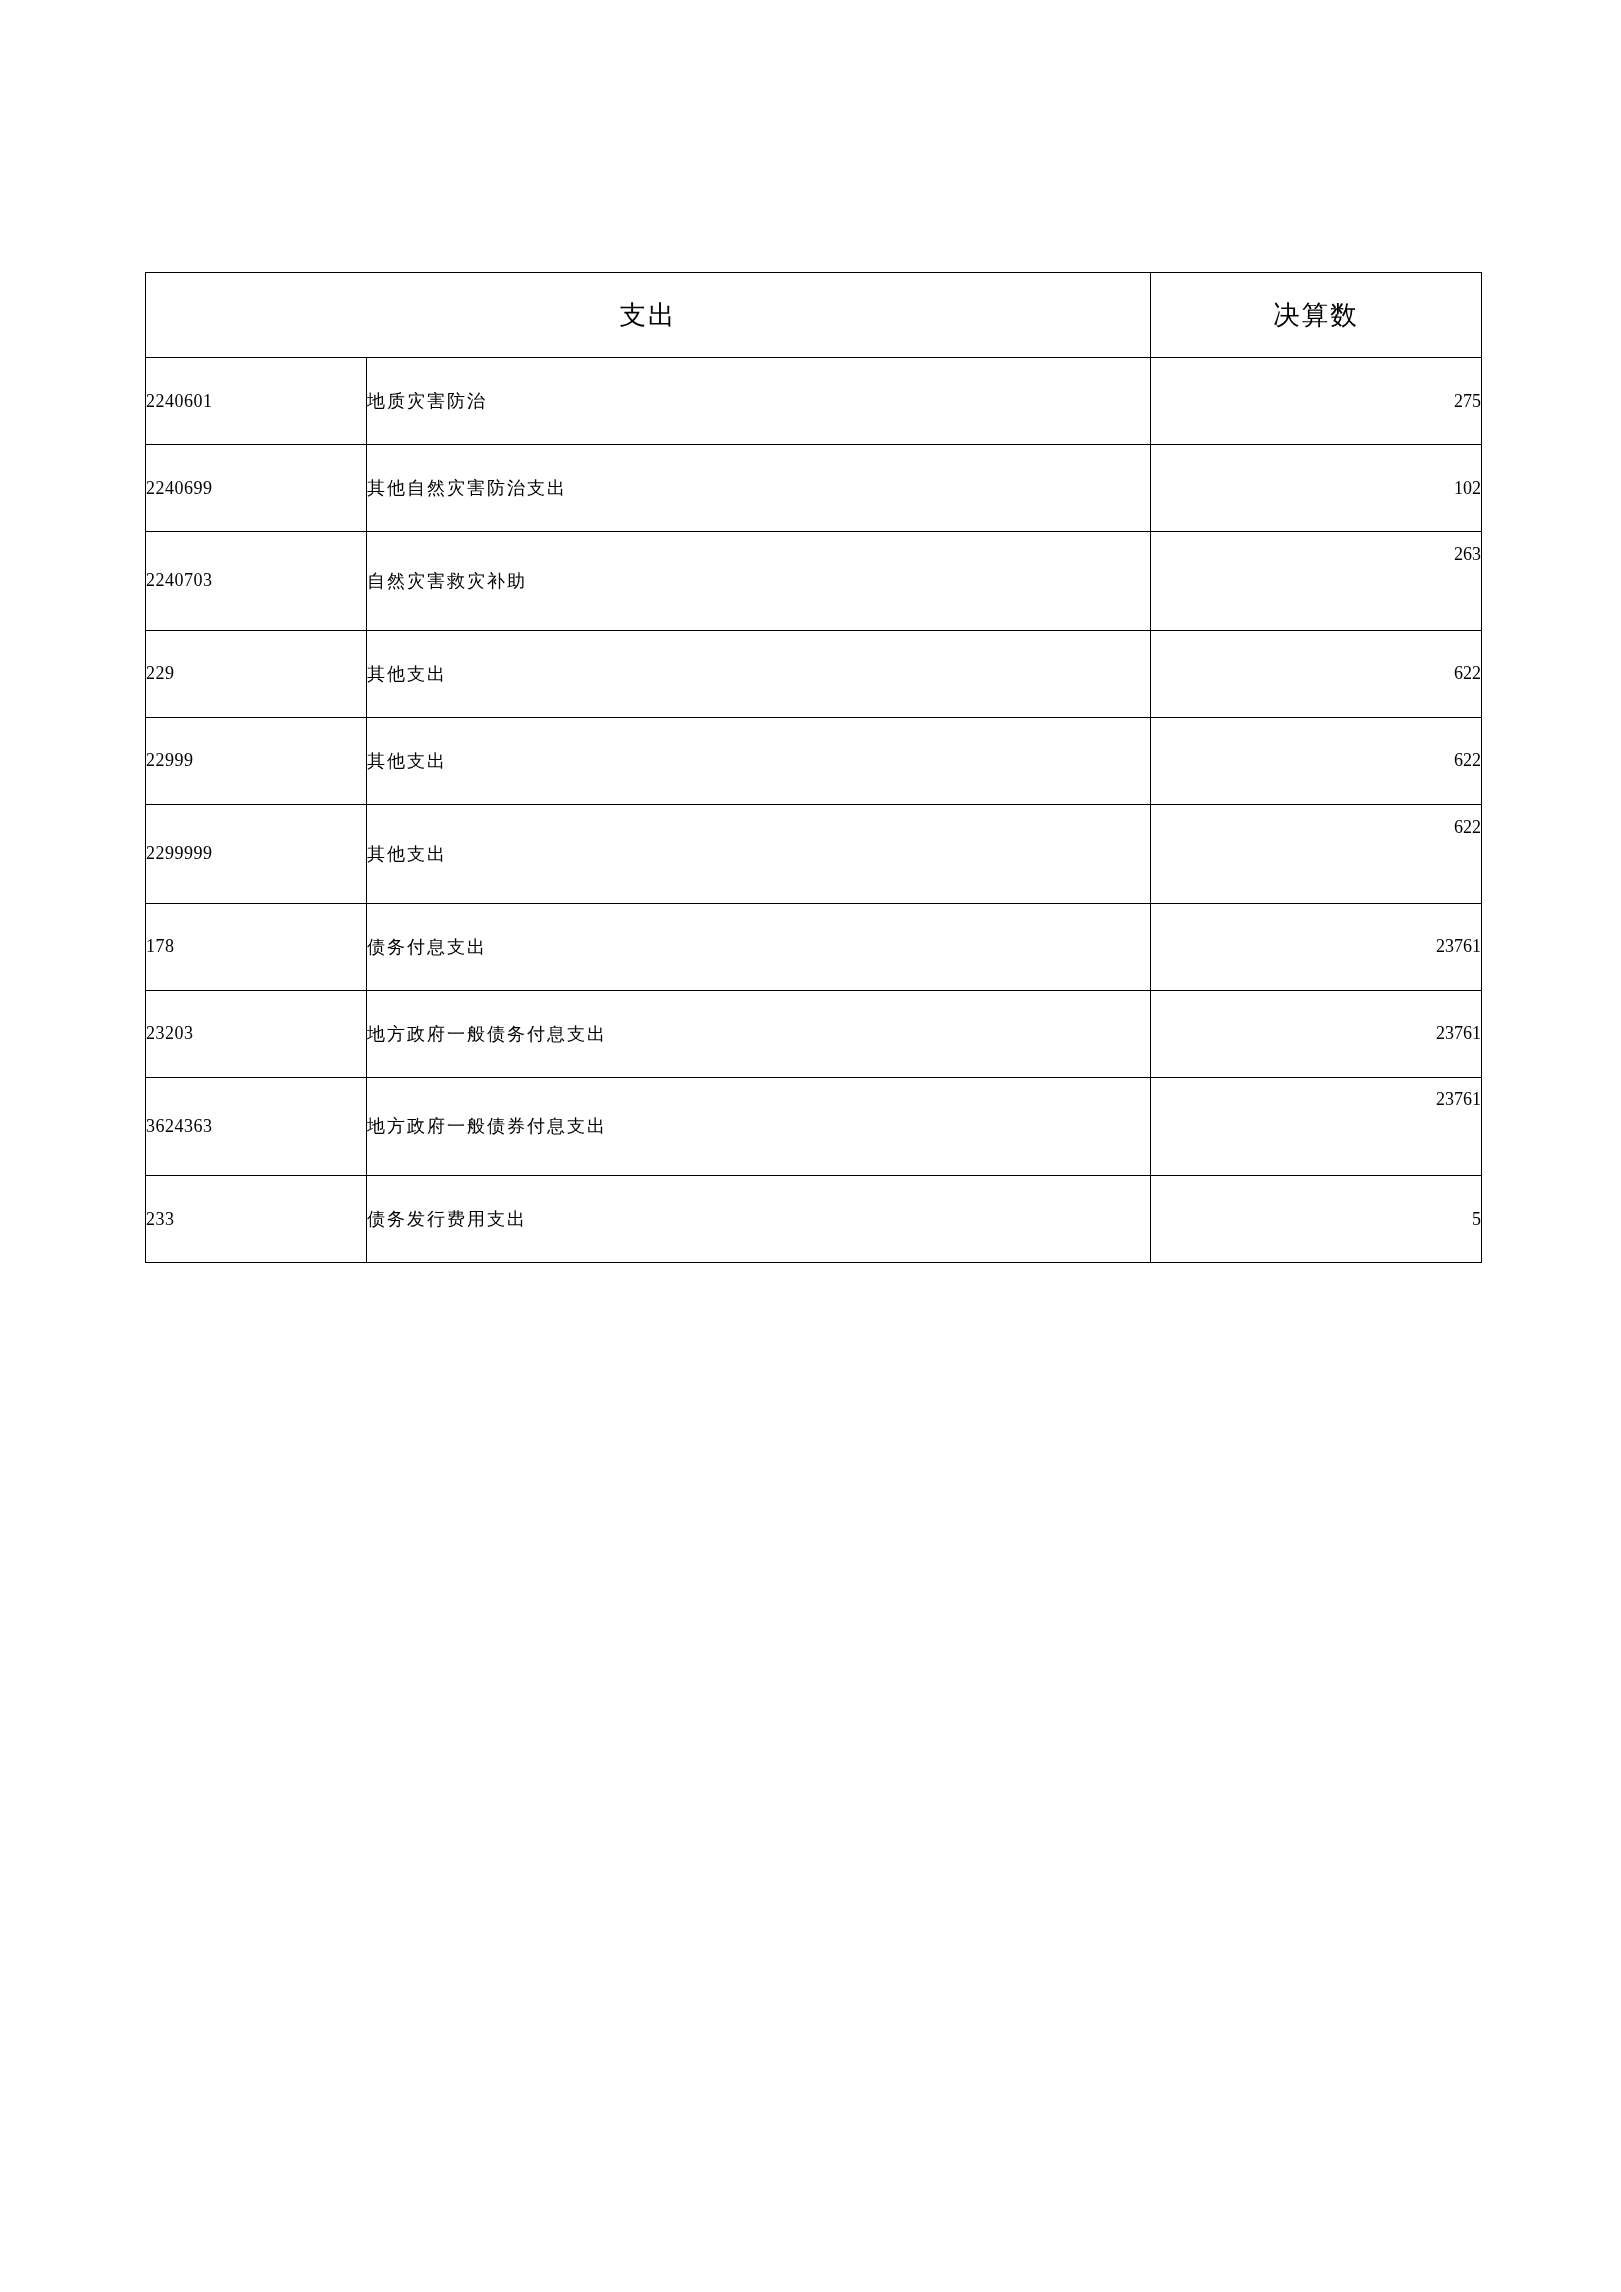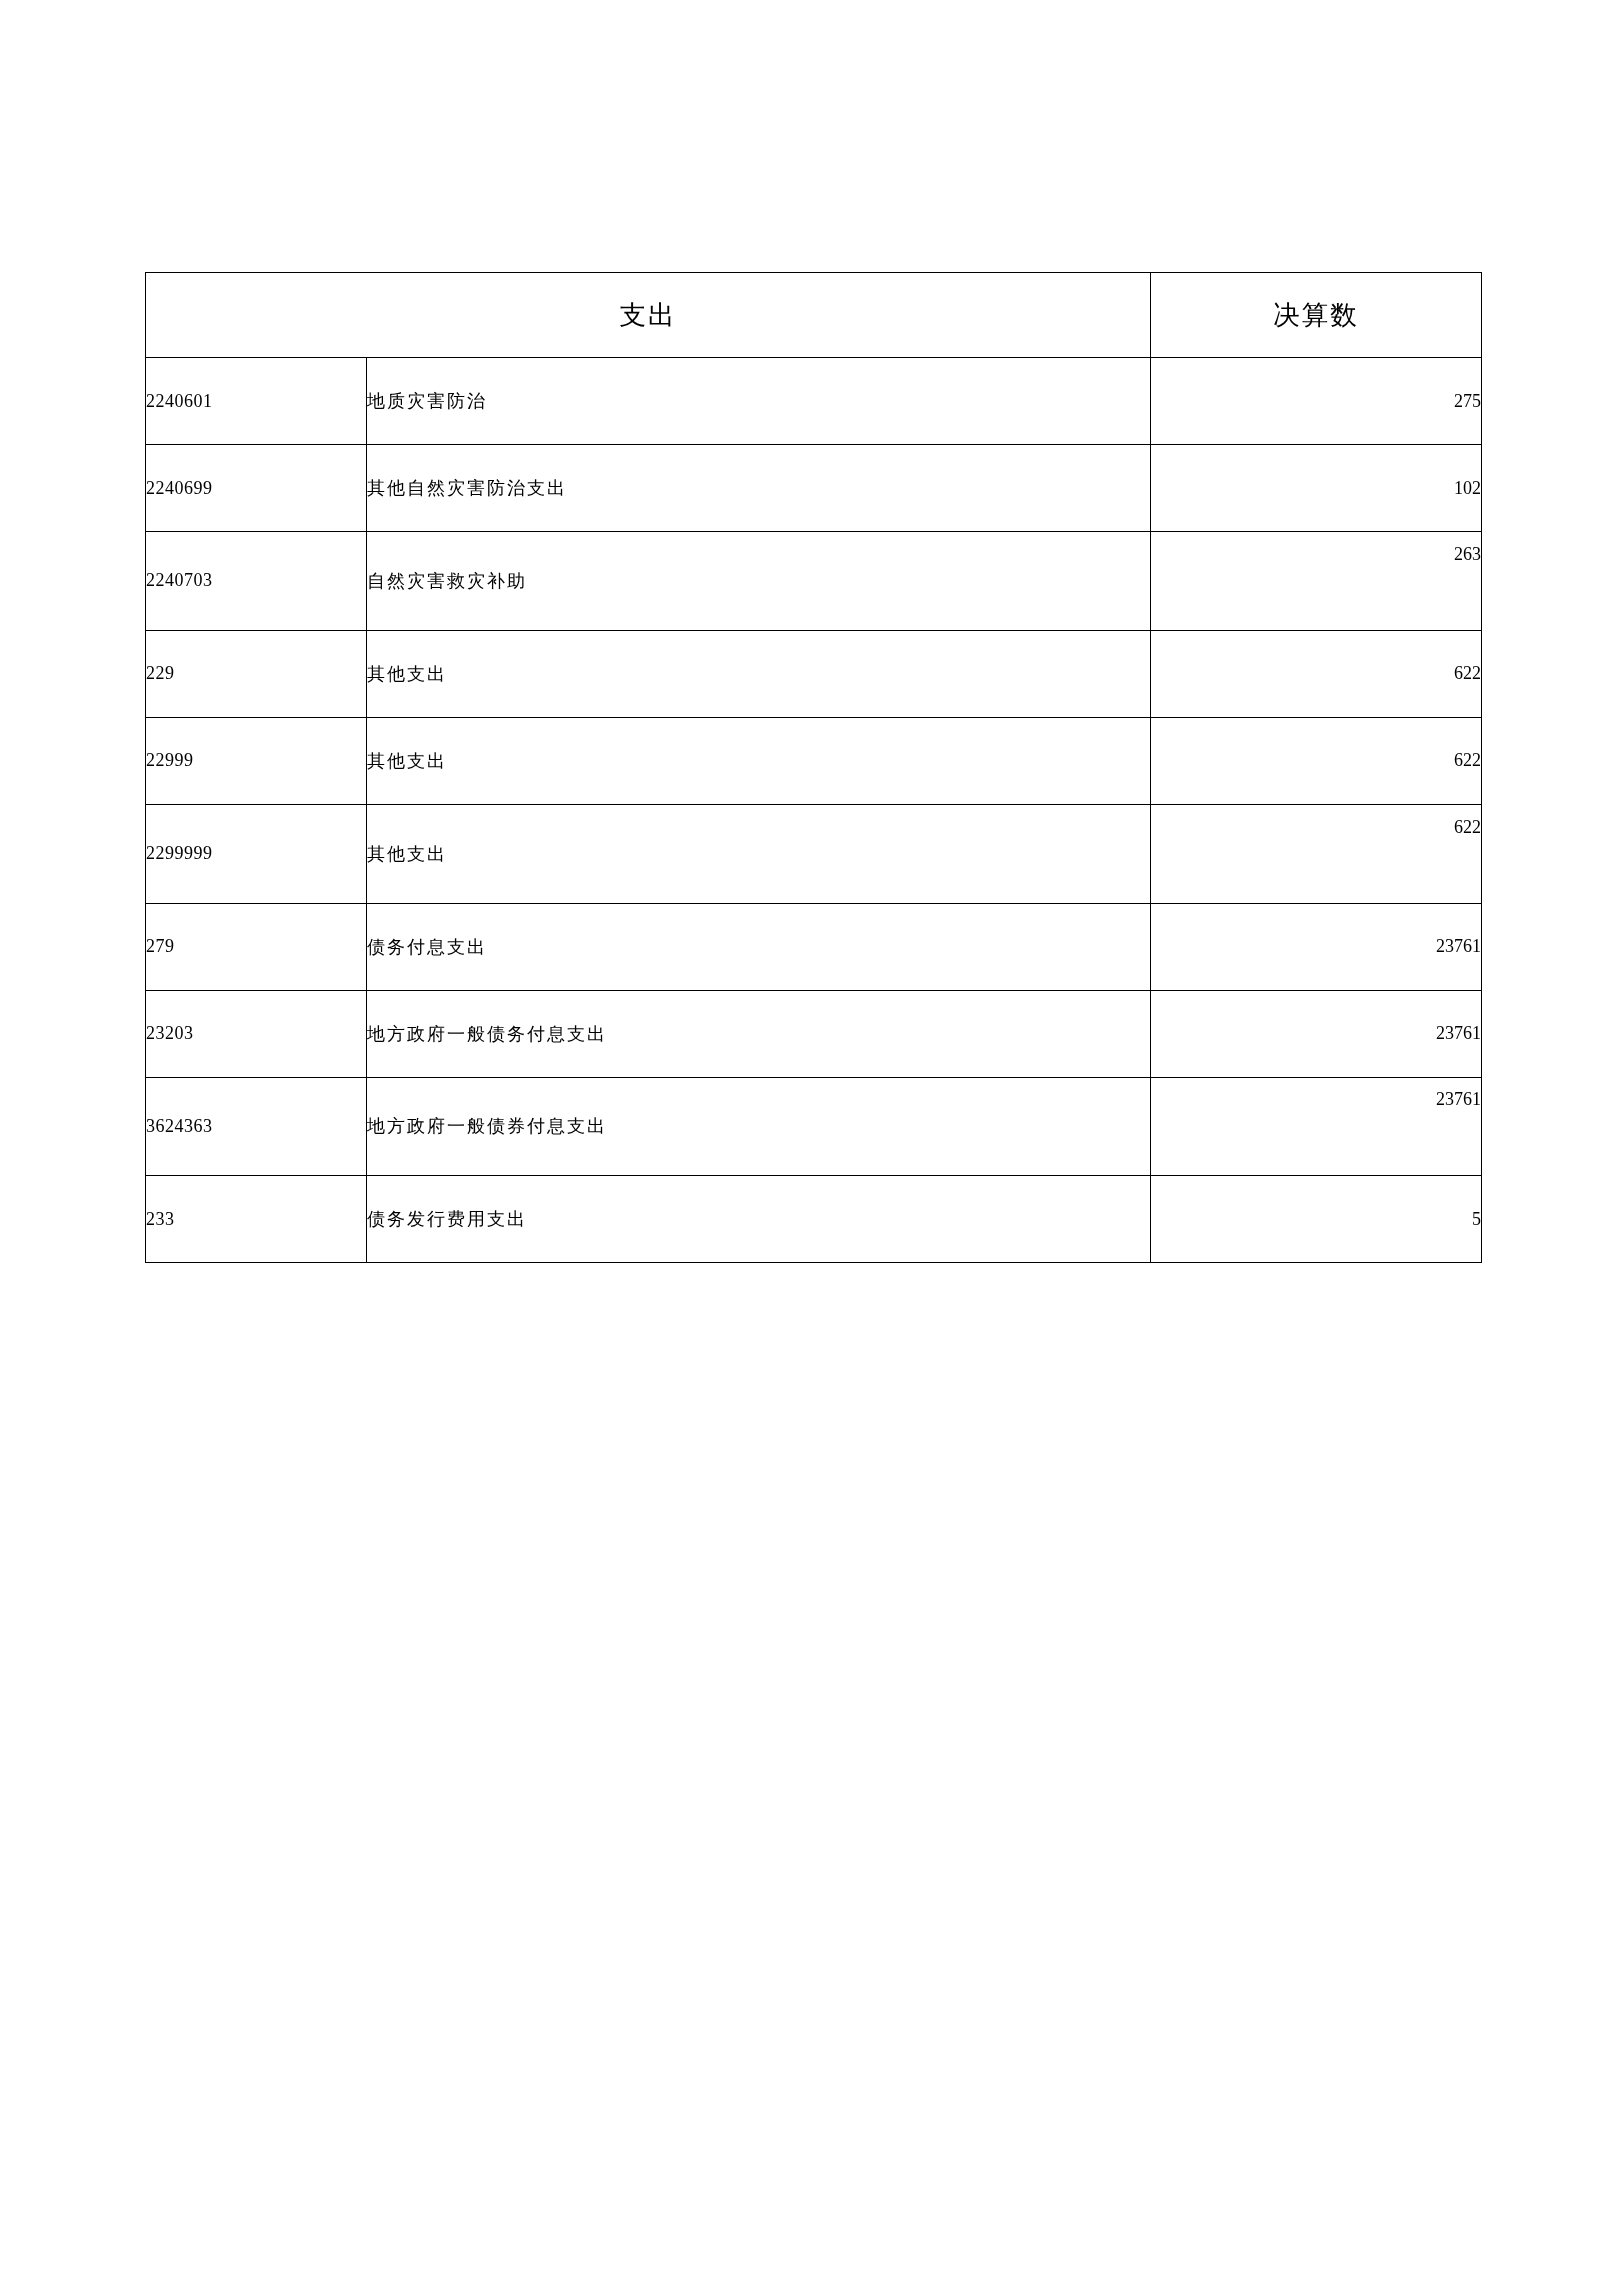--- a/index.html
+++ b/index.html
@@ -134,21 +134,21 @@
           <td class="cell-code">22999</td>
           <td class="cell-name">其他支出</td>
           <td class="cell-val">622</td>
         </tr>
         <tr class="data-row">
           <td class="cell-code">2299999</td>
           <td class="cell-name">其他支出</td>
           <td class="cell-val top">622</td>
         </tr>
         <tr class="data-row">
-          <td class="cell-code">279</td>
+          <td class="cell-code">178</td>
           <td class="cell-name">债务付息支出</td>
           <td class="cell-val">23761</td>
         </tr>
         <tr class="data-row">
           <td class="cell-code">23203</td>
           <td class="cell-name">地方政府一般债务付息支出</td>
           <td class="cell-val">23761</td>
         </tr>
         <tr class="data-row">
           <td class="cell-code">3624363</td>

